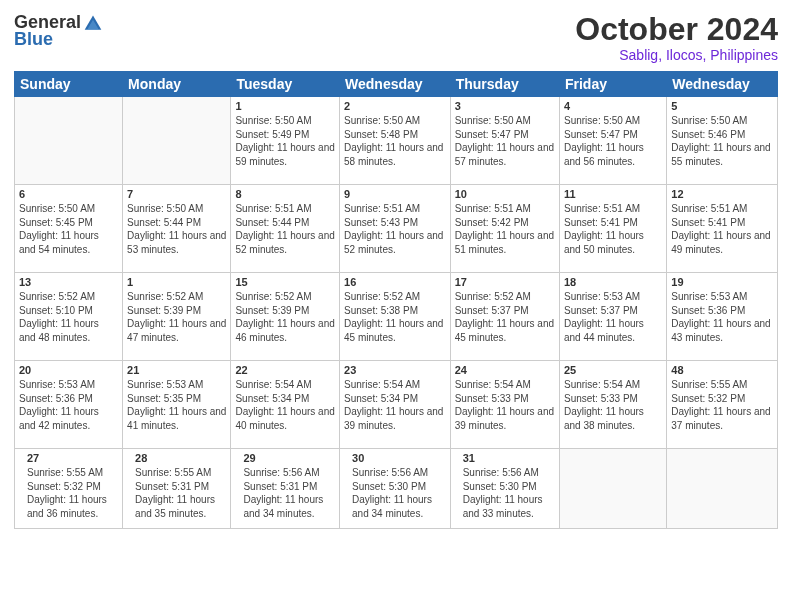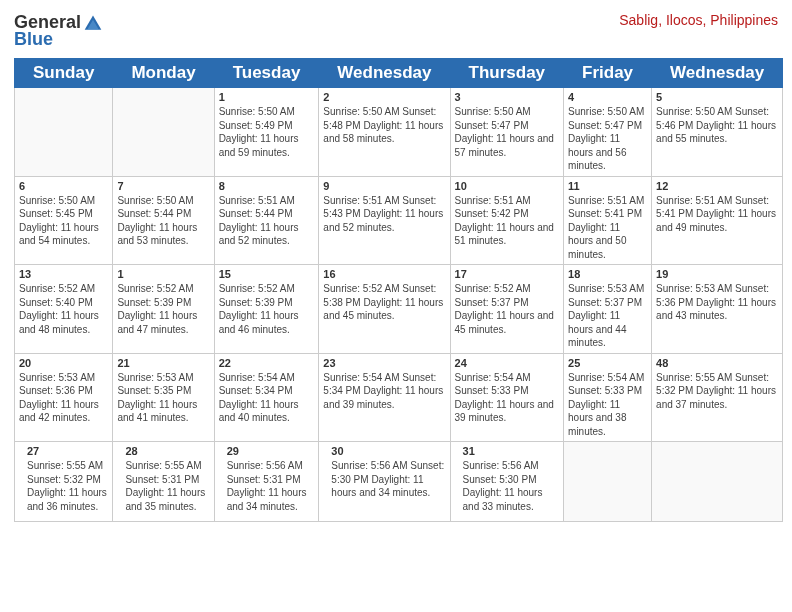--- a/index.html
+++ b/index.html
@@ -46,34 +46,34 @@
       text-align: right;
     }
     .month-title {
       font-size: 32px;
       font-weight: bold;
       color: #333;
       line-height: 1.1;
     }
     .location {
       font-size: 14px;
-      color: #b91c1c;
+      color: #6d28d9;
     }
     .calendar {
       flex: 1;
       border-collapse: collapse;
       width: 100%;
       font-size: 9.5px;
     }
     .calendar th {
       background: #2b6cb0;
       color: #fff;
       text-align: left;
-      padding: 4px 18px;
-      font-size: 17px;
+      padding: 4px 5px;
+      font-size: 14px;
       font-weight: bold;
       border: 1px solid #2b6cb0;
     }
     .calendar td {
       border: 1px solid #ccc;
       vertical-align: top;
       padding: 3px 4px;
       width: 113px;
       height: 88px;
       background: #fff;
@@ -107,20 +107,21 @@
       <div class="logo-text">
         <span class="logo-general">General</span>
         <svg class="logo-icon" viewBox="0 0 24 24">
           <polygon points="12,3 22,20 2,20" fill="#2b6cb0"></polygon>
           <polygon points="12,8 19,20 5,20" fill="#5b9bd5" opacity="0.6"></polygon>
         </svg>
       </div>
       <span class="logo-blue" style="font-size:18px;font-weight:bold;margin-top:-4px;">Blue</span>
     </div>
     <div class="header-right">
+      <div class="month-title">October 2024</div>
       <div class="location">Sablig, Ilocos, Philippines</div>
     </div>
   </div>
 
   <table class="calendar">
     <thead>
       <tr id="weekday-header">
           <th>Sunday</th>
           <th>Monday</th>
           <th>Tuesday</th>
@@ -206,21 +207,21 @@
             <span class="day-num">12</span>
             <div class="day-info">Sunrise: 5:51 AM
 Sunset: 5:41 PM
 Daylight: 11 hours and 49 minutes.</div>
           </td>
         </tr>
         <tr>
           <td>
             <span class="day-num">13</span>
             <div class="day-info">Sunrise: 5:52 AM
-Sunset: 5:40 PM
+Sunset: 5:10 PM
 Daylight: 11 hours and 48 minutes.</div>
           </td>
           <td>
             <span class="day-num">1</span>
             <div class="day-info">Sunrise: 5:52 AM
 Sunset: 5:39 PM
 Daylight: 11 hours and 47 minutes.</div>
           </td>
           <td>
             <span class="day-num">15</span>

